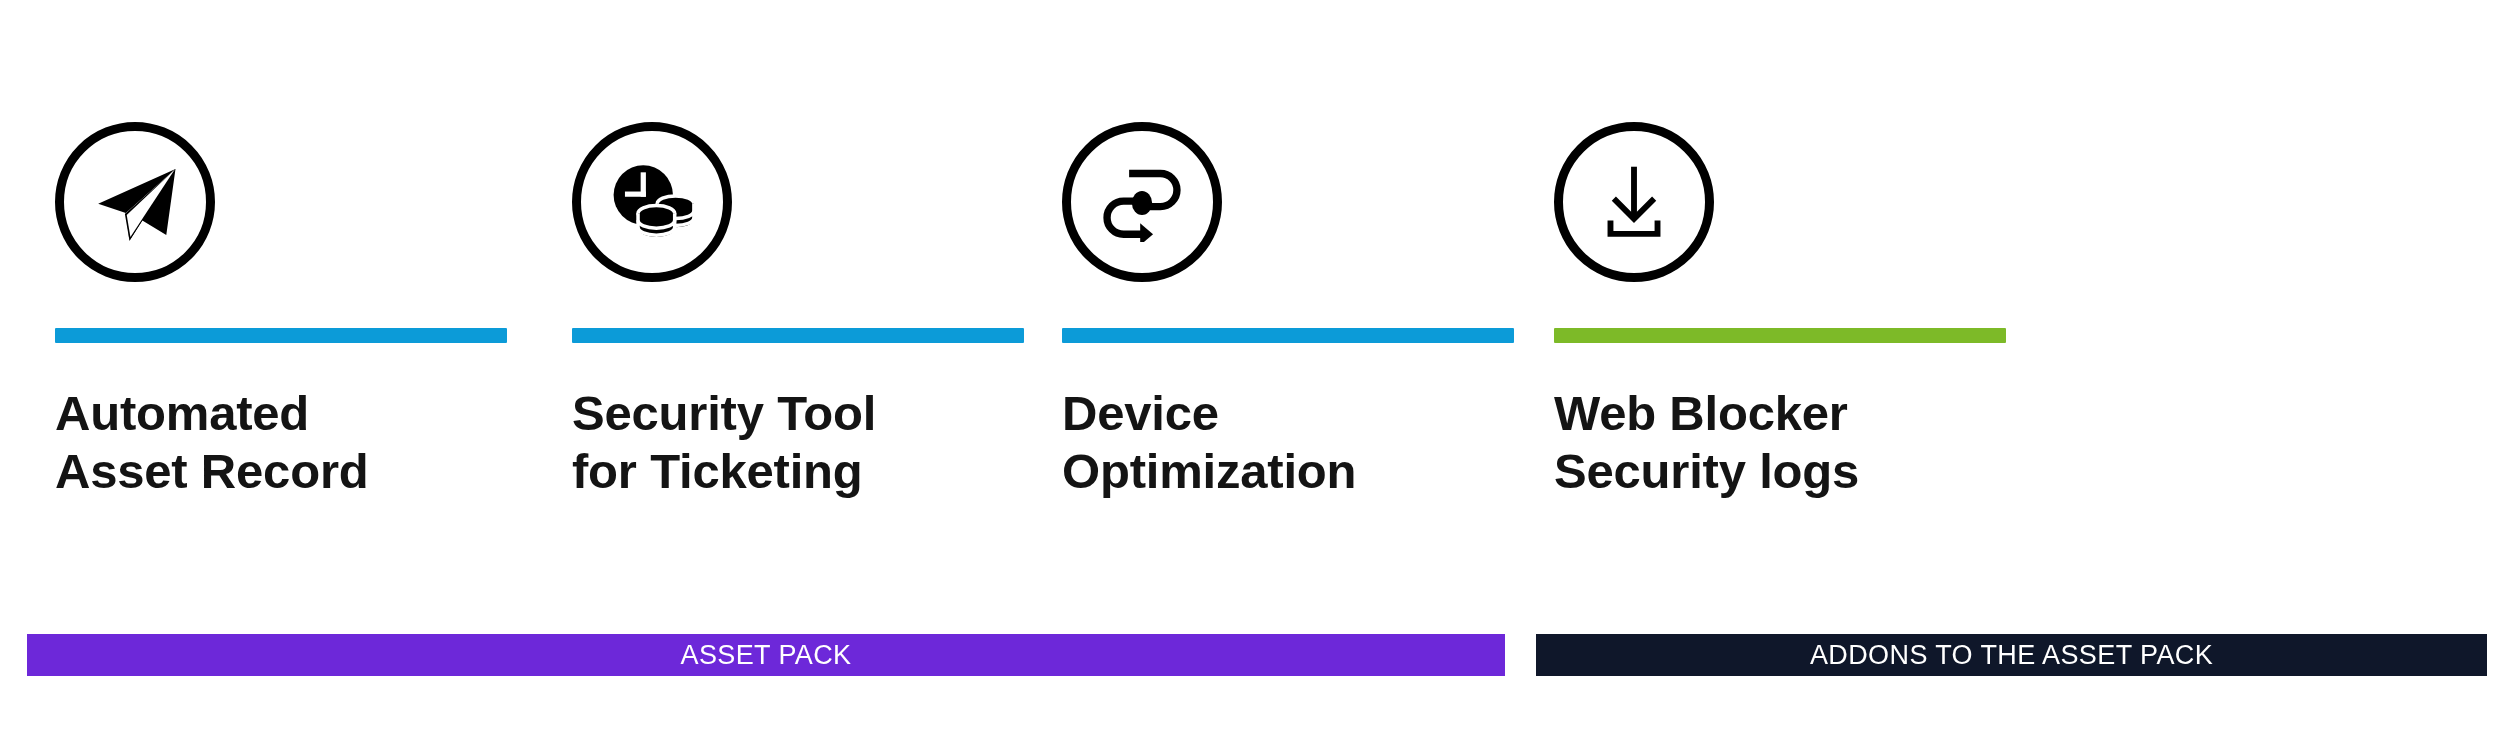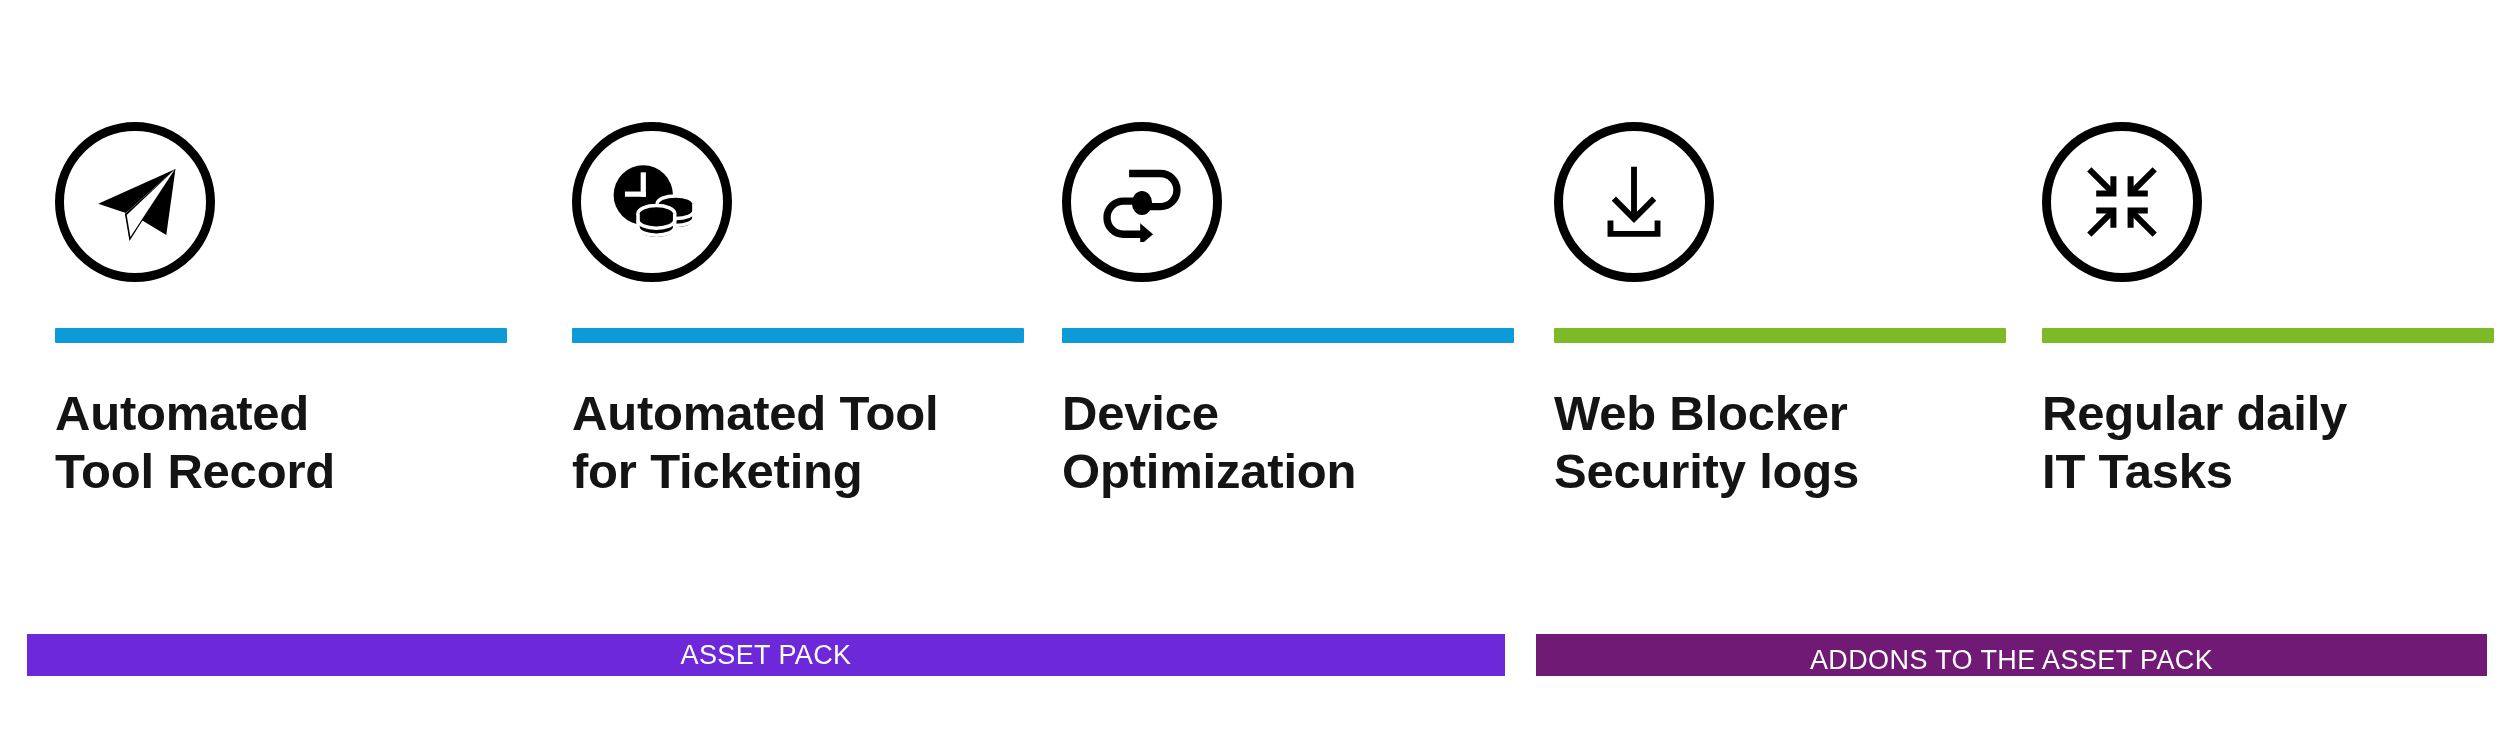--- a/index.html
+++ b/index.html
@@ -102,22 +102,21 @@
     letter-spacing: 0.4px;
   }
   .banner-asset {
     left: 27px;
     width: 1478px;
     background: #6d28d9;
   }
   .banner-addons {
     left: 1536px;
     width: 951px;
-    background: #701a75;
-    align-items: flex-end;
+    background: #0f172a;
   }
 </style>
 </head>
 <body>
 
 <div class="infographic">
 
   <div class="columns">
 
     <div class="col col-0">
@@ -126,21 +125,21 @@
           <path d="M94 14 L10 52 L40 62 L44 92 L58 70 L84 86 Z" fill="#000"></path>
           <path d="M94 14 L40 62 L44 92 L53 66 Z" fill="#fff"></path>
           <path d="M94 14 L42 61 L45 90 L56 64 Z" fill="#000" opacity="0"></path>
           <path d="M94 14 L39 63 L44 92 L58 70 Z" fill="#000"></path>
           <path d="M93 15 L41 64 L45 88 Z" fill="#fff"></path>
         </svg>
       </div>
       <div class="divider blue"></div>
       <div class="label">
         <span class="line">Automated</span>
-        <span class="line">Tool Record</span>
+        <span class="line">Asset Record</span>
       </div>
     </div>
 
     <div class="col col-1">
       <div class="icon-circle">
         <svg width="96" height="92" viewBox="0 0 110 100" aria-hidden="true">
           <circle cx="45" cy="42" r="34" fill="#000"></circle>
           <rect x="42" y="16" width="6" height="28" fill="#fff"></rect>
           <rect x="24" y="38" width="24" height="6" fill="#fff"></rect>
 
@@ -154,21 +153,21 @@
           <g>
             <ellipse cx="60" cy="63" rx="21" ry="9" fill="#000" stroke="#fff" stroke-width="4"></ellipse>
             <path d="M39 63 v20 a21 9 0 0 0 42 0 v-20" fill="#000" stroke="#fff" stroke-width="4"></path>
             <path d="M39 71 a21 9 0 0 0 42 0" fill="none" stroke="#fff" stroke-width="4"></path>
             <path d="M39 79 a21 9 0 0 0 42 0" fill="none" stroke="#fff" stroke-width="4"></path>
           </g>
         </svg>
       </div>
       <div class="divider blue"></div>
       <div class="label">
-        <span class="line">Automated Tool</span>
+        <span class="line">Security Tool</span>
         <span class="line">for Ticketing</span>
       </div>
     </div>
 
     <div class="col col-2">
       <div class="icon-circle">
         <svg width="92" height="80" viewBox="0 0 100 86" aria-hidden="true">
           <path d="M36 12 H70 a18 18 0 0 1 0 36 H56" fill="none" stroke="#000" stroke-width="8" stroke-linecap="butt"></path>
           <path d="M44 42 H30 a18 18 0 0 0 0 36 H54" fill="none" stroke="#000" stroke-width="8" stroke-linecap="butt"></path>
           <path d="M48 66 L62 78 L48 90 Z" fill="#000"></path>
@@ -190,45 +189,20 @@
           <path d="M22 72 V88 H78 V72" fill="none" stroke="#000" stroke-width="7"></path>
         </svg>
       </div>
       <div class="divider green"></div>
       <div class="label">
         <span class="line">Web Blocker</span>
         <span class="line">Security logs</span>
       </div>
     </div>
 
-    <div class="col col-4">
-      <div class="icon-circle">
-        <svg width="86" height="86" viewBox="0 0 100 100" aria-hidden="true">
-          <g stroke="#000" stroke-width="7" fill="none">
-
-            <path d="M12 12 L40 40"></path>
-            <path d="M40 20 V40 H20"></path>
-
-            <path d="M88 12 L60 40"></path>
-            <path d="M60 20 V40 H80"></path>
-
-            <path d="M12 88 L40 60"></path>
-            <path d="M40 80 V60 H20"></path>
-
-            <path d="M88 88 L60 60"></path>
-            <path d="M60 80 V60 H80"></path>
-          </g>
-        </svg>
-      </div>
-      <div class="divider green"></div>
-      <div class="label">
-        <span class="line">Regular daily</span>
-        <span class="line">IT Tasks</span>
-      </div>
-    </div>
 
   </div>
 
   <div class="banners">
     <div class="banner banner-asset">
       <span>ASSET PACK</span>
     </div>
     <div class="banner banner-addons">
       <span>ADDONS TO THE ASSET PACK</span>
     </div>

